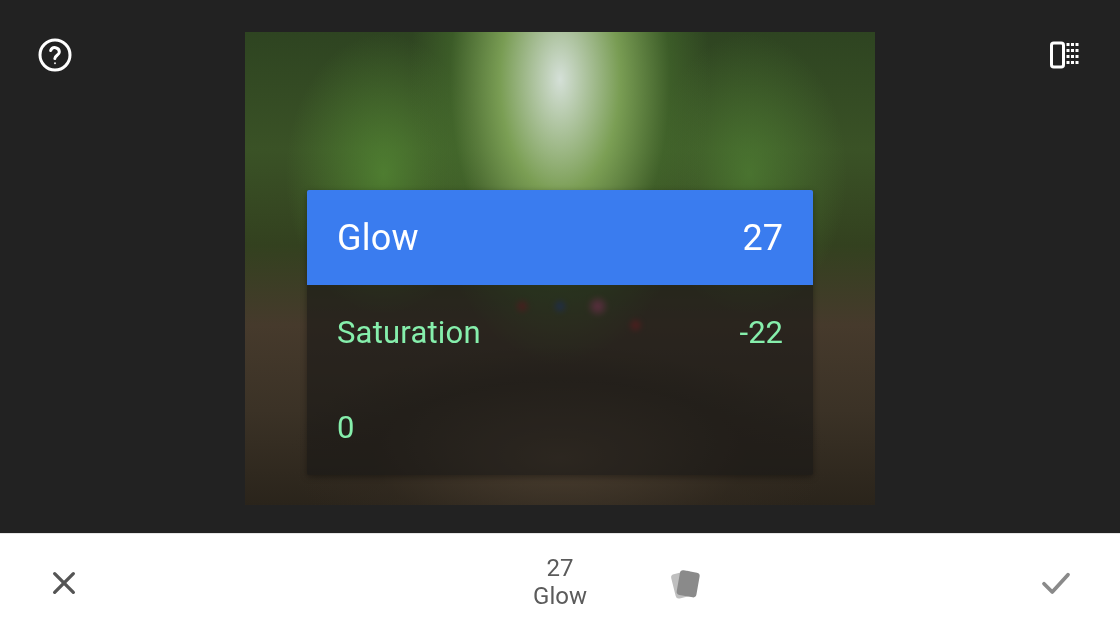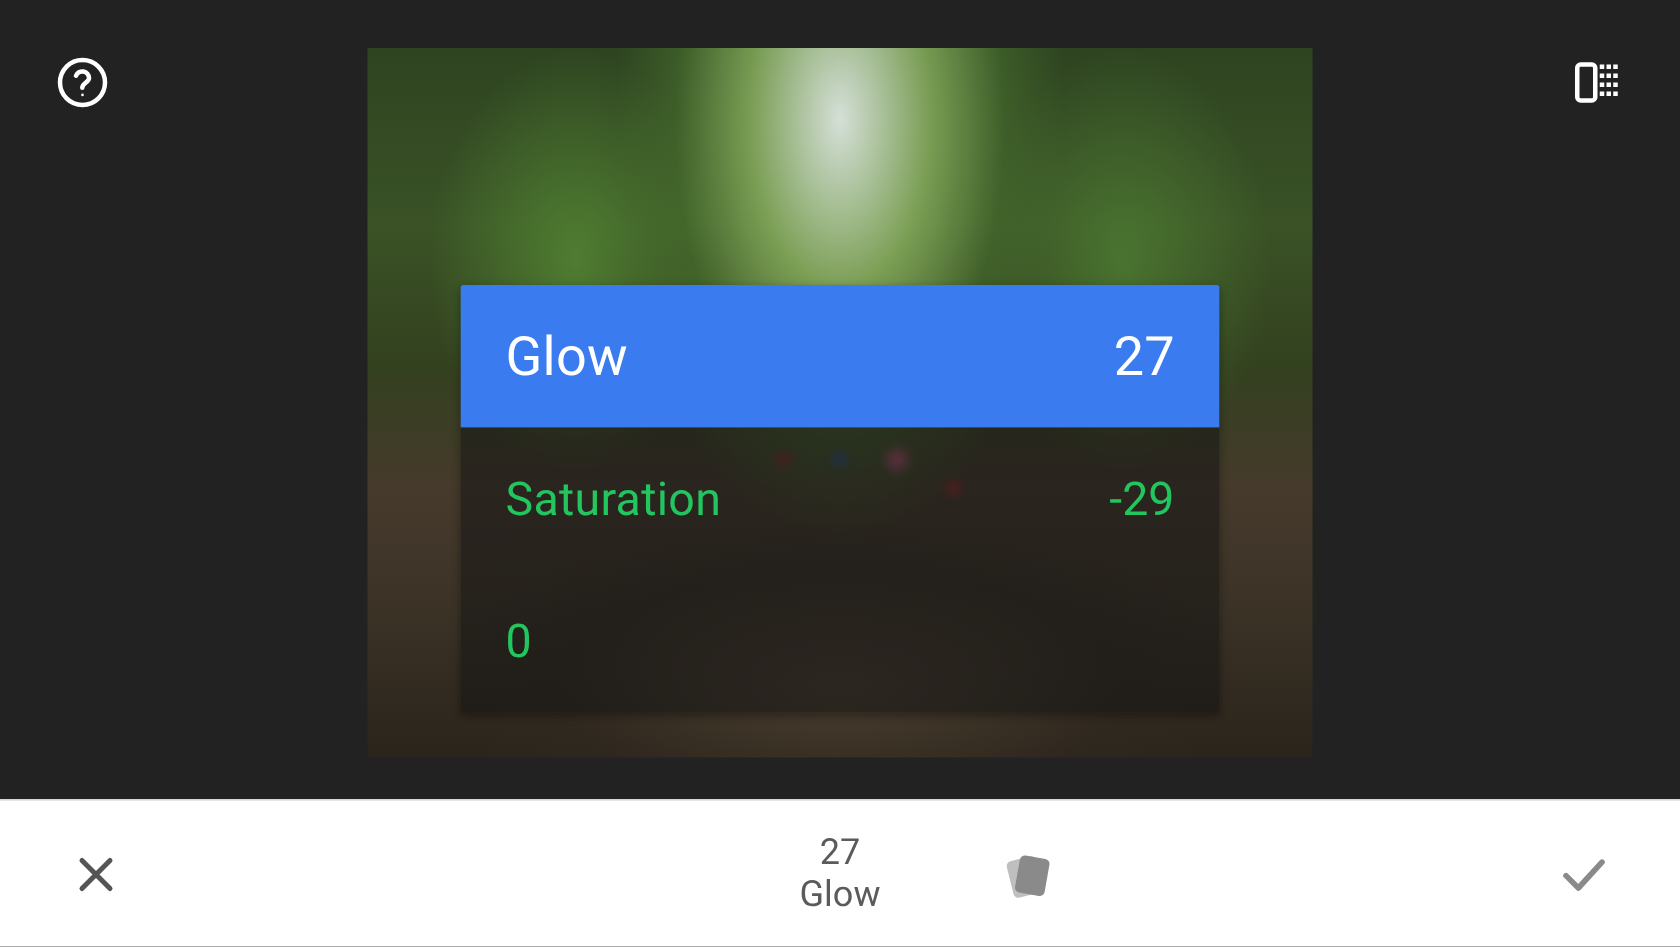--- a/index.html
+++ b/index.html
@@ -54,21 +54,21 @@
       font-size: 31px;
       font-weight: 400;
     }
     .adjust-row.selected {
       background: #3a7cef;
       color: #ffffff;
       font-size: 36px;
     }
     .adjust-row.muted {
       background: rgba(20,20,20,0.55);
-      color: #22c55e;
+      color: #86efac;
     }
     .adjust-row .label { letter-spacing: 0.2px; }
     .adjust-row .value { font-variant-numeric: tabular-nums; }
     
     .bottom-bar {
       height: 98px;
       background: #ffffff;
       border-top: 1px solid #e6e6e6;
       display: flex;
       align-items: center;
@@ -128,21 +128,21 @@
 
   <div class="photo-canvas"></div>
 
   <div class="adjust-panel">
     <div class="adjust-row selected">
       <span class="label">Glow</span>
       <span class="value">27</span>
     </div>
     <div class="adjust-row muted">
       <span class="label">Saturation</span>
-      <span class="value">-29</span>
+      <span class="value">-22</span>
     </div>
     <div class="adjust-row muted">
       <span class="value">0</span>
     </div>
   </div>
 
 </div>
 
 <div class="bottom-bar">
 

